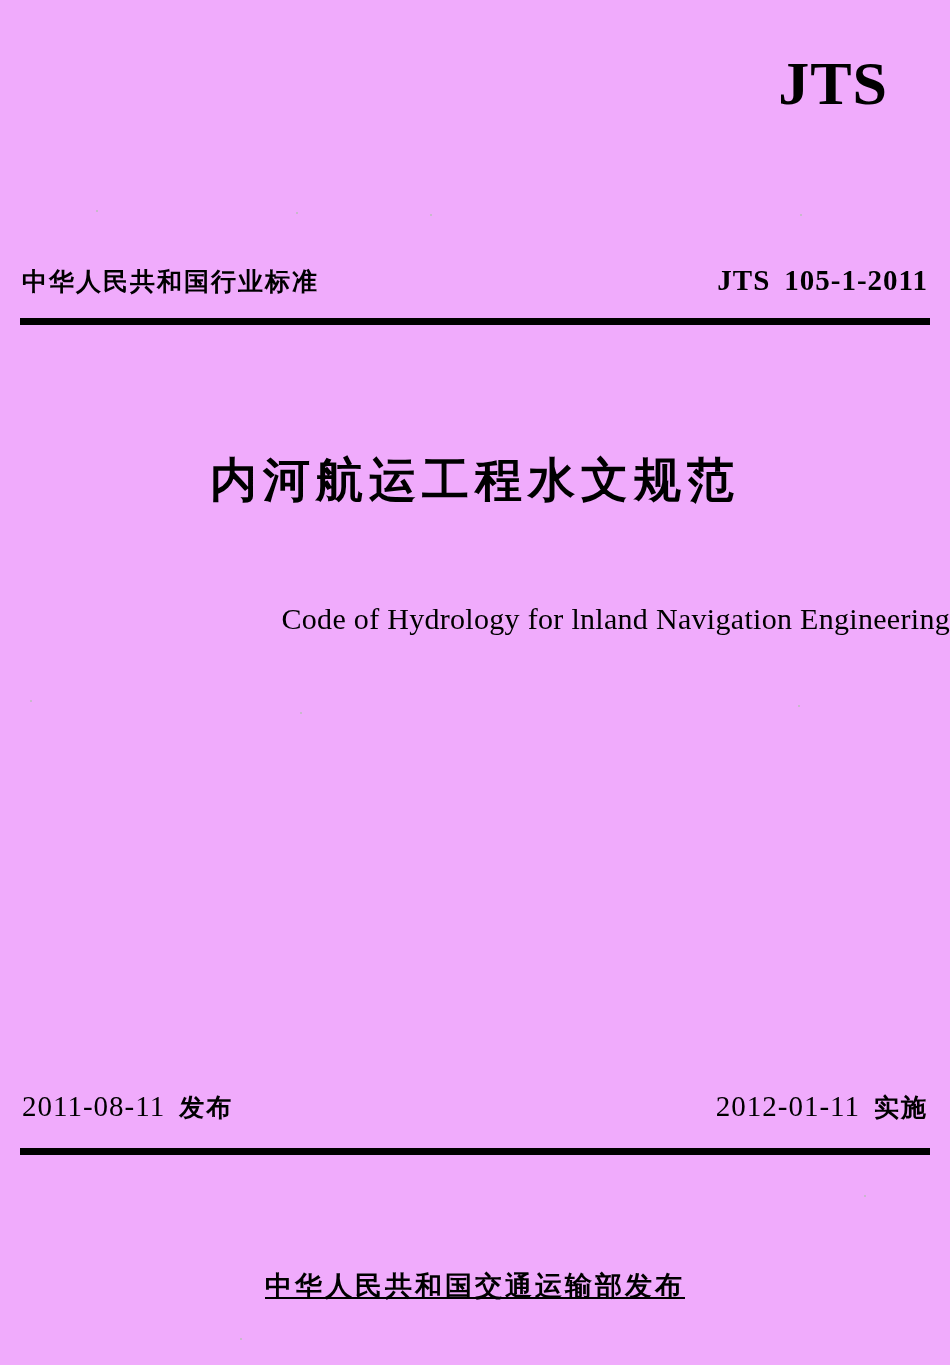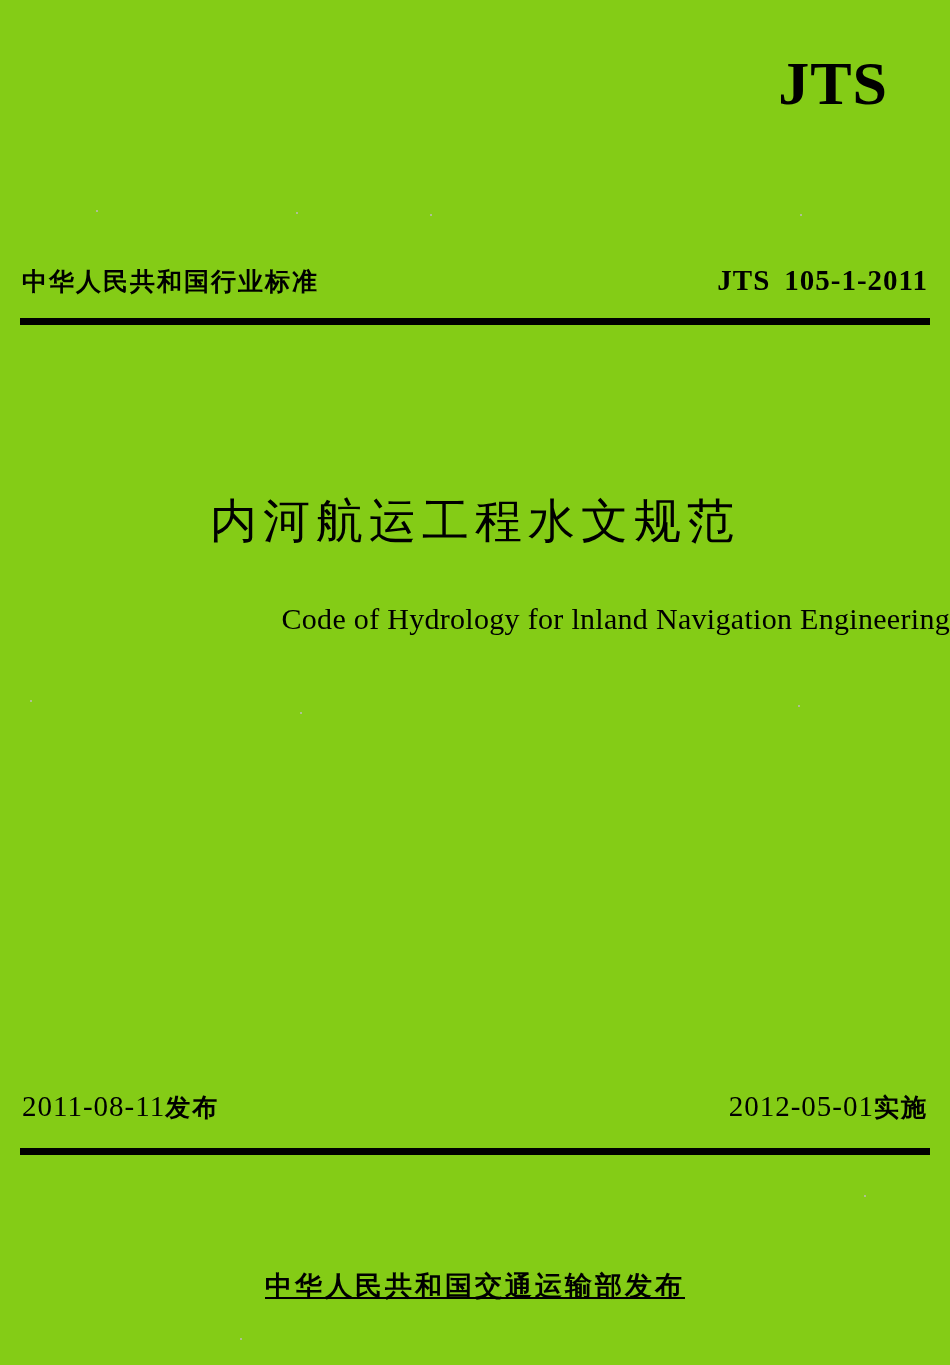--- a/index.html
+++ b/index.html
@@ -12,21 +12,21 @@
     height: 1365px;
     position: relative;
     font-family: "Liberation Serif", serif;
     color: #000000;
     overflow: hidden;
   }
 
   .page {
     position: absolute;
     inset: 0;
-    background: #84cc16;
+    background: #f0abfc;
   }
 
   
   .speckle {
     position: absolute;
     width: 2px;
     height: 2px;
     background: #bdbdbd;
     border-radius: 50%;
   }
@@ -72,26 +72,26 @@
     position: absolute;
     top: 318px;
     left: 20px;
     right: 20px;
     height: 7px;
     background: #000;
   }
 
   .title-cn {
     position: absolute;
-    top: 490px;
+    top: 449px;
     left: 0;
     right: 0;
     text-align: center;
     font-family: "DejaVu Sans", sans-serif;
-    font-weight: normal;
+    font-weight: bold;
     font-size: 47px;
     letter-spacing: 6px;
   }
 
   .title-en {
     position: absolute;
     top: 602px;
     left: 0;
     right: 0;
     text-align: right;
@@ -113,20 +113,21 @@
   .date-block {
     font-family: "Liberation Serif", serif;
     font-size: 29px;
     letter-spacing: 1px;
     white-space: nowrap;
   }
   .date-block .date-label {
     font-family: "DejaVu Sans", sans-serif;
     font-weight: bold;
     font-size: 25px;
+    margin-left: 14px;
     letter-spacing: 2px;
   }
 
   .rule-bottom {
     position: absolute;
     top: 1148px;
     left: 20px;
     right: 20px;
     height: 7px;
     background: #000;
@@ -173,21 +174,21 @@
 
   <div class="title-cn">内河航运工程水文规范</div>
 
   <div class="title-en">Code of Hydrology for lnland Navigation Engineering</div>
 
   <div class="row-dates">
     <div class="date-block">
       <span>2011-08-11</span><span class="date-label">发布</span>
     </div>
     <div class="date-block">
-      <span>2012-05-01</span><span class="date-label">实施</span>
+      <span>2012-01-11</span><span class="date-label">实施</span>
     </div>
   </div>
 
   <div class="rule-bottom"></div>
 
   <div class="publisher">中华人民共和国交通运输部发布</div>
 
 </div>
 
 </body></html>

